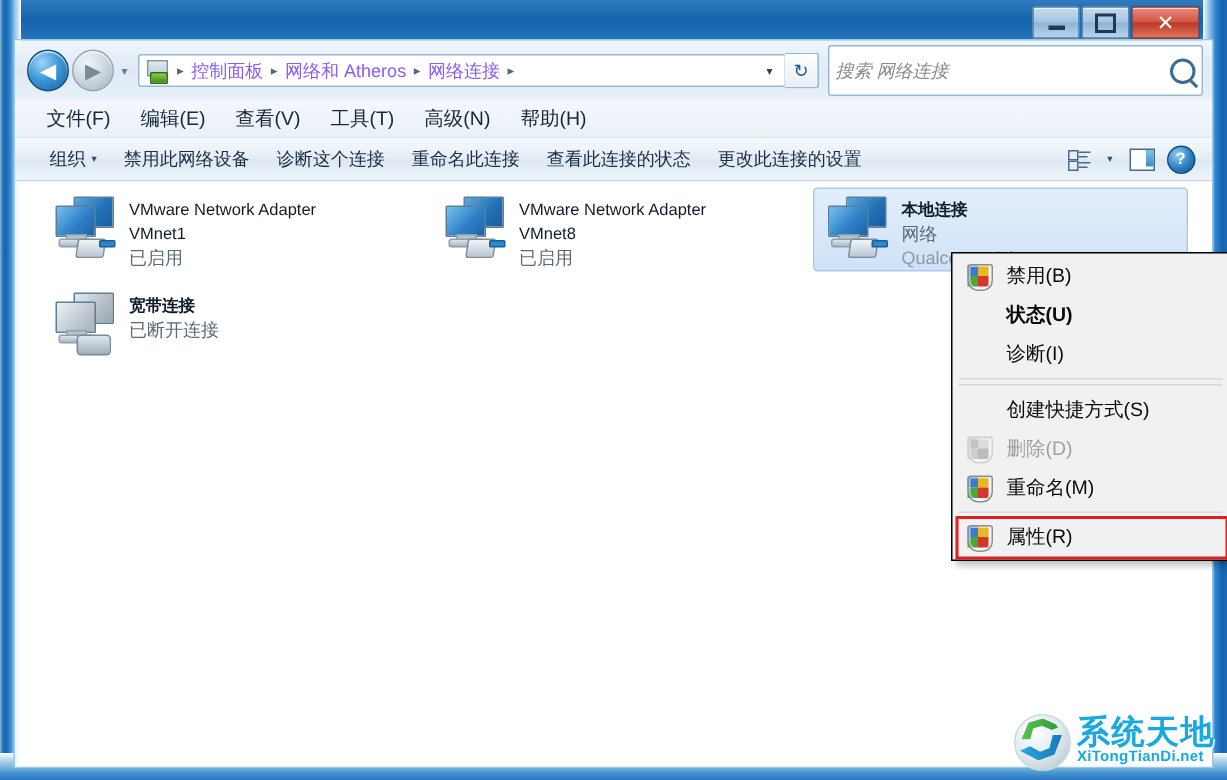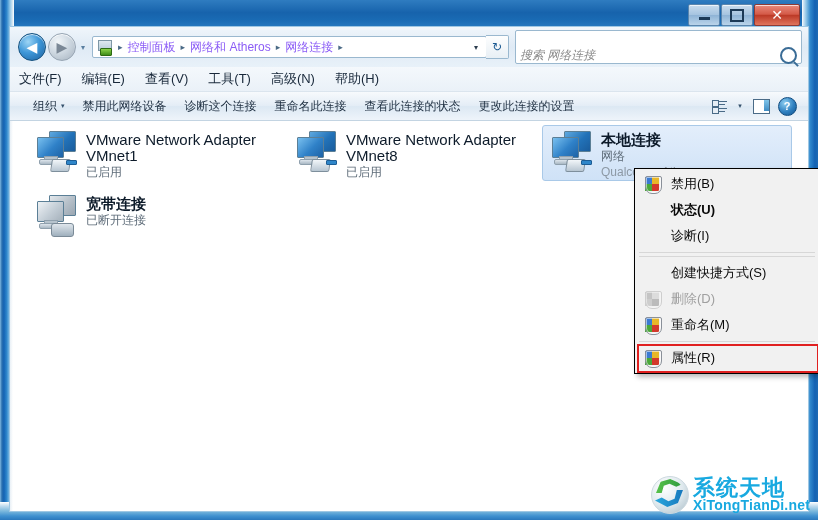--- a/index.html
+++ b/index.html
@@ -159,24 +159,24 @@
   .refresh-btn {
     width:22px;height:22px;flex:none;
     border:1px solid #9ab8cf;border-left:none;
     border-radius:0 2px 2px 0;
     background: linear-gradient(to bottom,#fdfefe,#e8eff5);
     display:flex;align-items:center;justify-content:center;
     margin-left:-5px;margin-right:6px;
     color:#1c5a92;font-size:12px;cursor:pointer;
   }
   #searchbox {
-    width:287px;height:22px;flex:none;
+    width:250px;height:22px;flex:none;
     background:#ffffff;
     border:1px solid #9ab8cf;border-radius:2px;
-    display:flex;
+    display:flex;align-items:center;
     padding:16px 4px;box-sizing:border-box;
     cursor:text;
   }
   #searchbox .ph {
     flex:1; font-size:12px; color:#8a8a8a; font-style:italic; white-space:nowrap;
   }
   .search-glass {
     width:13px;height:13px;border:2px solid #3a6c96;border-radius:50%;
     position:relative;flex:none;
   }
@@ -184,20 +184,21 @@
     content:""; position:absolute; right:-4px; bottom:-3px;
     width:6px;height:2px;background:#3a6c96;
     transform:rotate(45deg);
   }
 
   
   #menubar {
     height:24px;
     background: linear-gradient(to bottom,#f4f8fc 0%,#eaf1f8 100%);
     display:flex; align-items:center;
+    padding-left:12px;
     border-bottom:1px solid #dbe5ee;
   }
   .menu-item {
     font-size:13px; color:#18283a;
     padding:2px 9px; margin-right:2px; cursor:pointer;
   }
 
   
   #toolbar {
     height:28px;
@@ -267,21 +268,21 @@
   }
   .tile.selected {
     background: linear-gradient(to bottom,#e3eefb 0%,#cfe2f7 100%);
     border:1px solid #a9c9e8;
   }
   .tile .icon-wrap {
     width:50px; height:46px; flex:none; position:relative; margin-right:4px;
   }
   .tile .texts { padding-top:2px; min-width:0; overflow:hidden; }
   .tile .t-name {
-    font-size:15px; color:#0d1b2a; font-weight:bold;
+    font-size:11px; color:#0d1b2a; font-weight:bold;
     white-space:nowrap; line-height:16px;
   }
   .tile .t-name.regular { font-weight:normal; }
   .tile .t-sub {
     font-size:12px; color:#5d6b78; white-space:nowrap; line-height:16px;
   }
   .tile .t-sub.light { color:#8d99a5; }
 
   
   .netico { position:absolute; left:2px; top:0; width:48px; height:44px; }
@@ -411,21 +412,21 @@
     background: linear-gradient(to right,#2aa8dd,#1778bd);
     clip-path: polygon(100% 0%, 82% 76%, 44% 100%, 0% 62%, 24% 44%, 48% 66%, 70% 52%, 78% 0%);
   }
   #watermark .wm-text { display:flex; flex-direction:column; }
   #watermark .wm-cn {
     font-size:22px; font-weight:bold; color:#18a9e0;
     letter-spacing:1px; line-height:22px;
     text-shadow: 1px 1px 0 rgba(255,255,255,.9);
   }
   #watermark .wm-en {
-    font-size:14px; font-weight:bold; color:#18a9e0;
+    font-size:10px; font-weight:bold; color:#18a9e0;
     letter-spacing:.2px; line-height:12px;
   }
 </style>
 </head>
 <body>
 
 <div id="window">
 
   <div class="frame-top-blue"></div>
   <div class="frame-left"></div>

